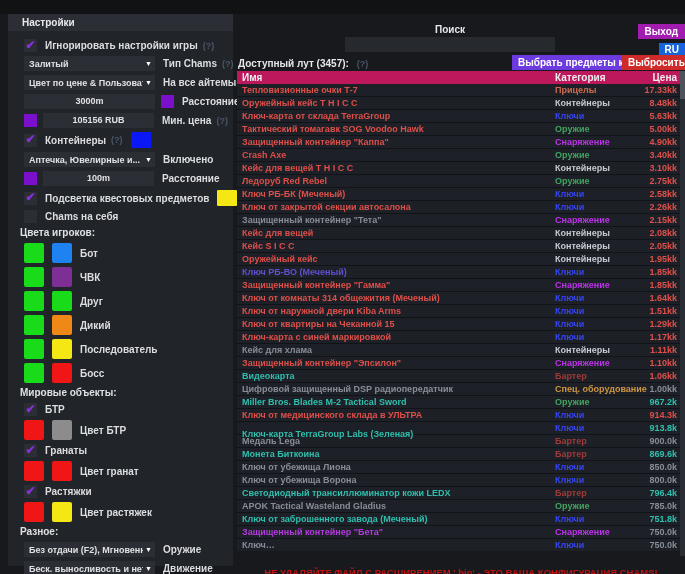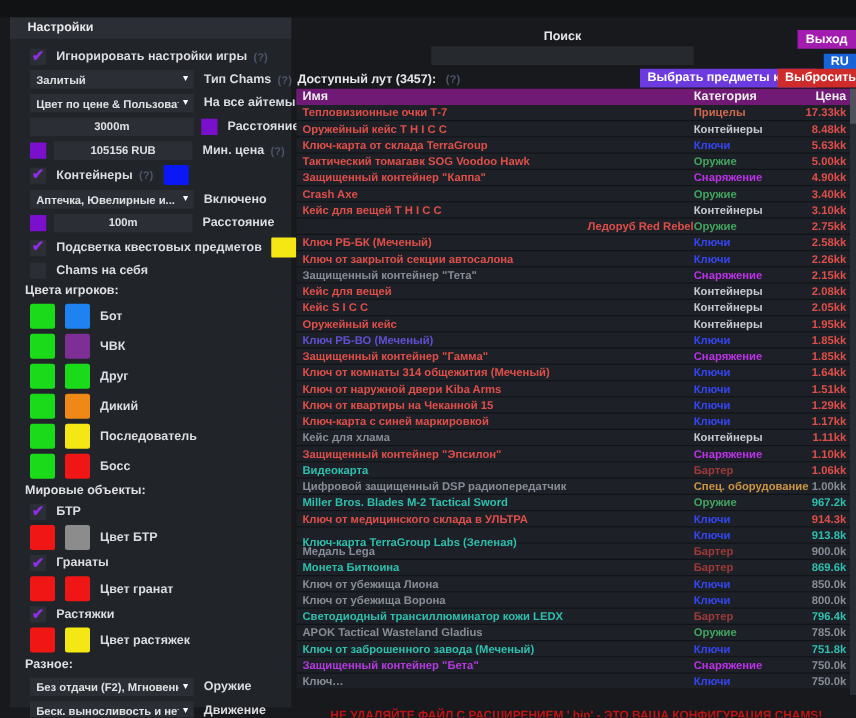--- a/index.html
+++ b/index.html
@@ -56,21 +56,21 @@
               color:#fff; font-size:10px; line-height:15px; padding:0 7px; }
   .ru-btn { position:absolute; right:0; top:43px; height:14px; background:#1763d8;
             color:#fff; font-size:10px; line-height:14px; padding:0 6px; }
   .loot-line { position:absolute; left:238px; top:58px; font-size:10px; color:#e6e7e9; }
   .kappa-btn { position:absolute; left:512px; top:55px; height:15px; background:#6d3ae0;
                color:#fff; font-size:10px; line-height:15px; padding:0 6px; white-space:nowrap; }
   .drop-btn { position:absolute; left:622px; top:55px; height:15px; background:#cf2b2b;
               color:#fff; font-size:10px; line-height:15px; padding:0 6px; white-space:nowrap; }
 
   .loot-table { position:absolute; left:237px; top:71px; width:448px; height:480px; }
-  .thead { display:flex; height:13px; background:#701a75; font-size:10px; color:#eceded;
+  .thead { display:flex; height:13px; background:#be185d; font-size:10px; color:#eceded;
            align-items:center; }
   .tc-name { width:318px; padding-left:5px; white-space:nowrap; overflow:hidden; }
   .tc-cat  { width:88px; white-space:nowrap; }
   .tc-price{ width:42px; text-align:right; padding-right:8px; white-space:nowrap; }
   .trows { height:467px; overflow:hidden; }
   .trow { display:flex; height:13px; background:#1d2026; border-bottom:1px solid #101317;
           font-size:9px; align-items:center; }
   .scrollbar { position:absolute; right:0; top:71px; width:5px; height:485px; background:#2a2d33; }
   .scroll-thumb { position:absolute; top:0; left:0; width:5px; height:28px; background:#4d525b; }
 
@@ -280,21 +280,21 @@
         <div class="tc-name" style="color: rgb(222, 79, 74);">Crash Axe</div>
         <div class="tc-cat" style="color: rgb(66, 164, 95);">Оружие</div>
         <div class="tc-price" style="color: rgb(222, 79, 74);">3.40kk</div>
       </div>
       <div class="trow">
         <div class="tc-name" style="color: rgb(222, 79, 74);">Кейс для вещей T H I C C</div>
         <div class="tc-cat" style="color: rgb(198, 202, 209);">Контейнеры</div>
         <div class="tc-price" style="color: rgb(222, 79, 74);">3.10kk</div>
       </div>
       <div class="trow">
-        <div class="tc-name" style="color: rgb(222, 79, 74); text-align: right;">Ледоруб Red Rebel</div>
+        <div class="tc-name" style="color: rgb(222, 79, 74);">Ледоруб Red Rebel</div>
         <div class="tc-cat" style="color: rgb(66, 164, 95);">Оружие</div>
         <div class="tc-price" style="color: rgb(222, 79, 74);">2.75kk</div>
       </div>
       <div class="trow">
         <div class="tc-name" style="color: rgb(222, 79, 74);">Ключ РБ-БК (Меченый)</div>
         <div class="tc-cat" style="color: rgb(53, 69, 240);">Ключи</div>
         <div class="tc-price" style="color: rgb(222, 79, 74);">2.58kk</div>
       </div>
       <div class="trow">
         <div class="tc-name" style="color: rgb(222, 79, 74);">Ключ от закрытой секции автосалона</div>

